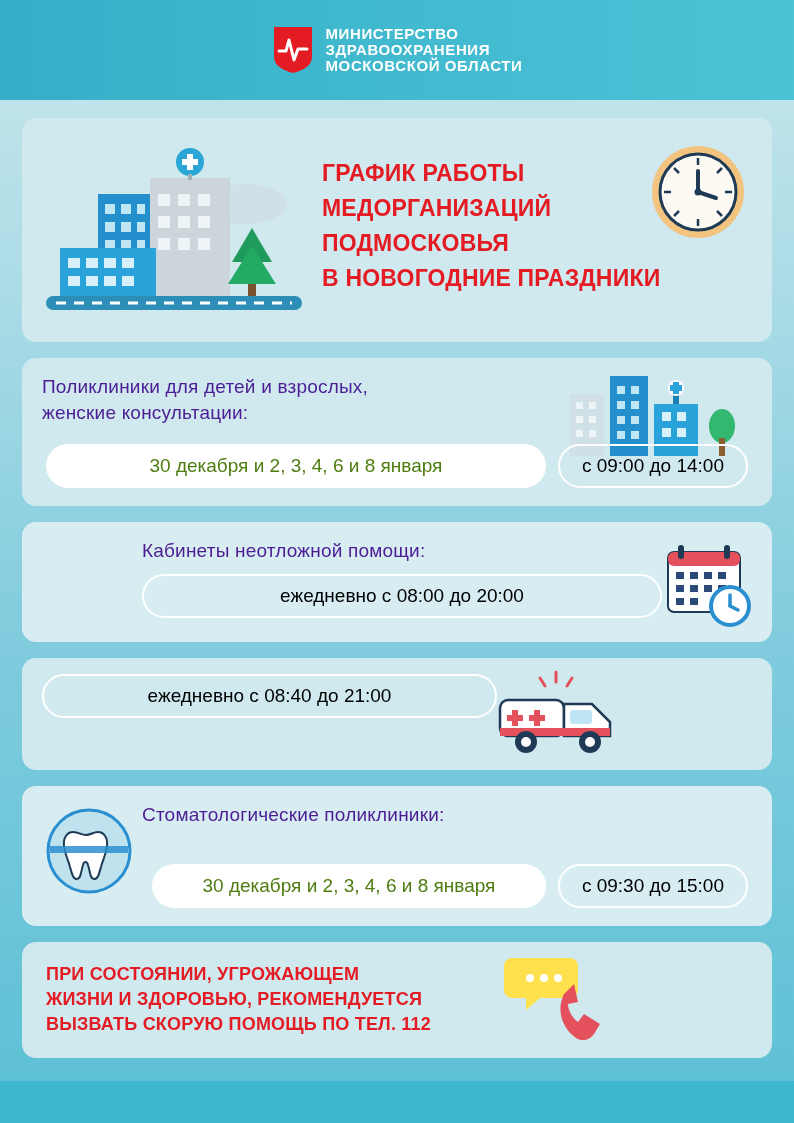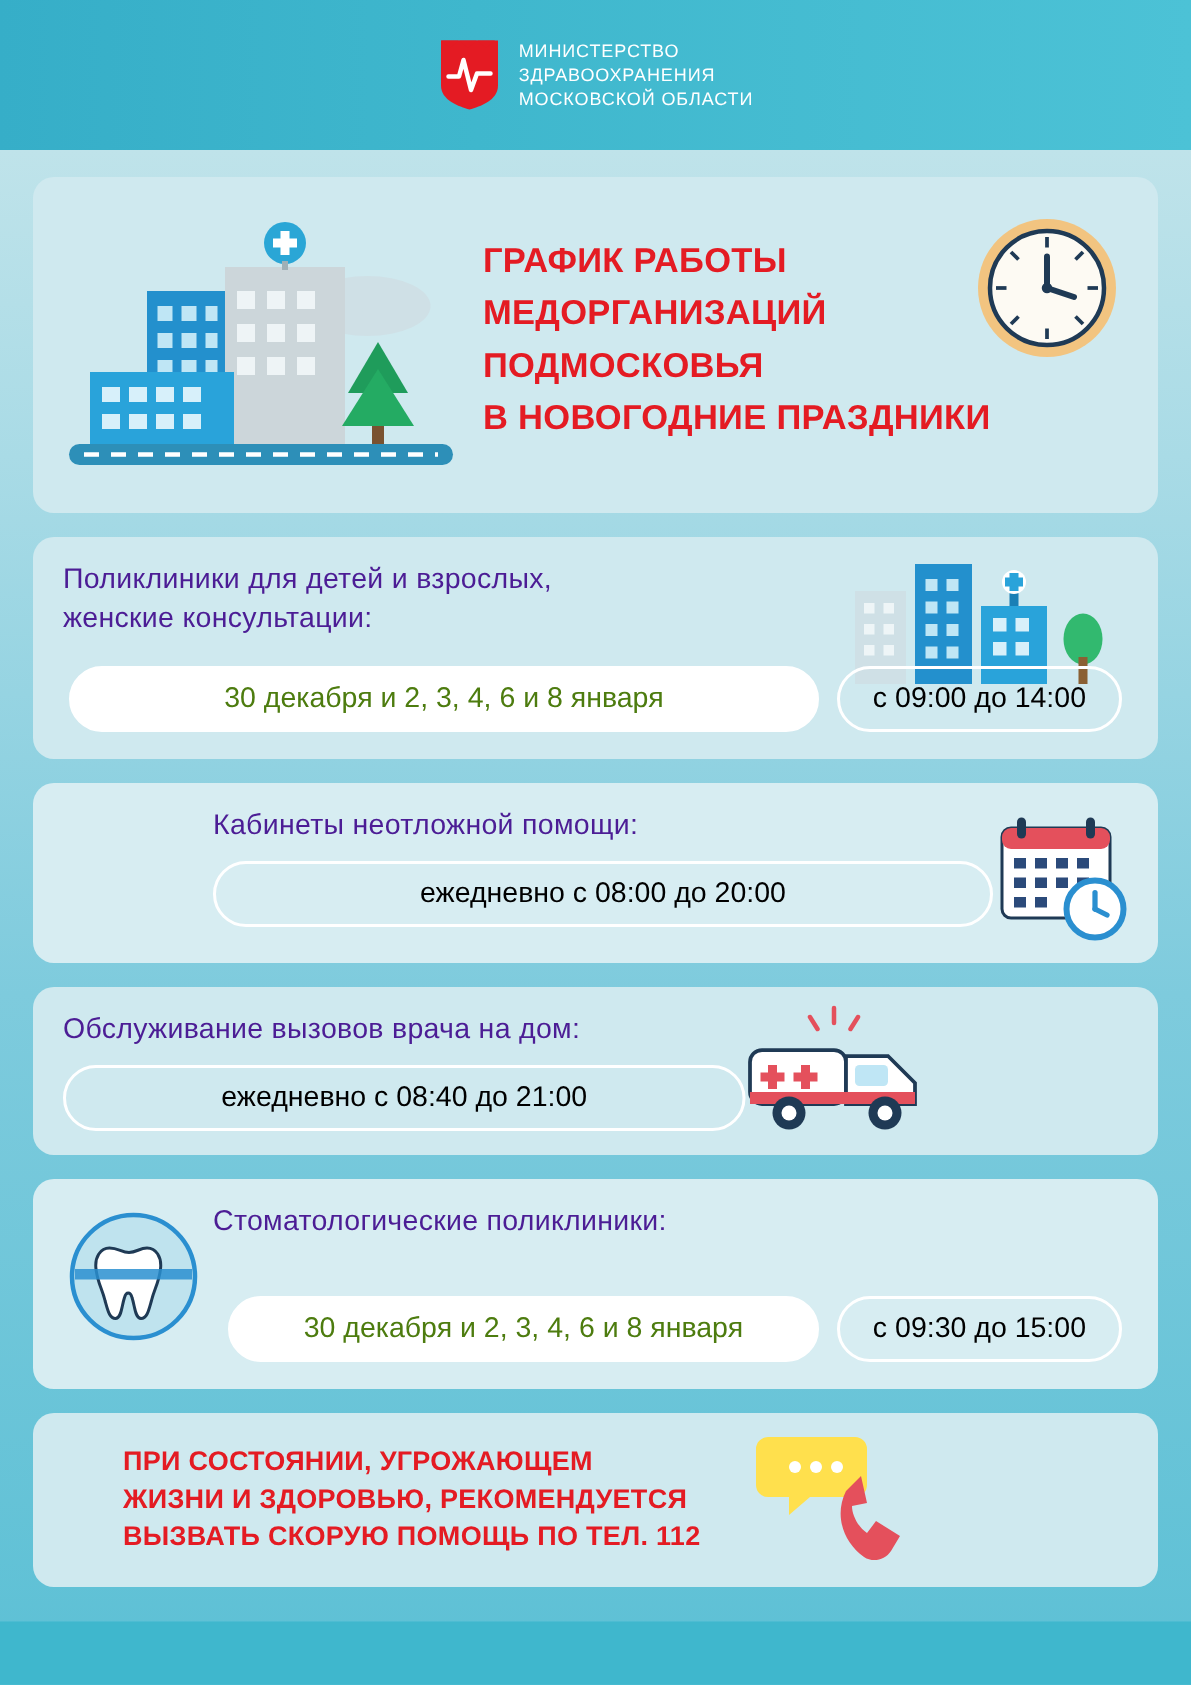--- a/index.html
+++ b/index.html
@@ -20,22 +20,22 @@
     background: linear-gradient(90deg,#36aec8 0%, #3fb7cd 40%, #4cc2d6 100%);
     display: flex; align-items: center; justify-content: center;
   }
   .logo-wrap { display: flex; align-items: center; gap: 12px; }
   .logo-shield {
     width: 42px; height: 50px; position: relative;
   }
   .logo-shield svg { display: block; }
   .ministry-lines {
     color: #ffffff;
-    font-size: 12px;
-    font-weight: normal;
+    font-size: 15px;
+    font-weight: bold;
     letter-spacing: 0.6px;
     line-height: 16px;
     text-transform: uppercase;
   }
 
   
   .page {
     position: relative;
     width: 794px;
     height: 1023px;
@@ -128,21 +128,21 @@
   }
   .emergency-text {
     color: #e41b23;
     font-size: 18px;
     font-weight: bold;
     line-height: 25px;
     text-transform: uppercase;
     max-width: 480px;
     letter-spacing: 0.2px;
   }
-  .emergency-text .line { display: block; margin-left: 36px; }
+  .emergency-text .line { display: block; }
 
   .illus { position: absolute; }
 
   .footer-strip {
     position: absolute; left: 0; bottom: 0;
     width: 794px; height: 42px;
     background: #3fb7cd;
   }
 </style>
 </head>
@@ -316,21 +316,20 @@
             <rect x="28" y="58" width="8" height="7"></rect>
         </g>
         <circle cx="68" cy="66" r="19" fill="#ffffff" stroke="#2a8fd0" stroke-width="4"></circle>
         <line x1="68" y1="66" x2="68" y2="55" stroke="#2a8fd0" stroke-width="3.5" stroke-linecap="round"></line>
         <line x1="68" y1="66" x2="76" y2="70" stroke="#2a8fd0" stroke-width="3.5" stroke-linecap="round"></line>
       </svg>
     </span>
   </div>
 
   <div class="card sec" id="card-homevisit">
-    <div class="sec-label">Обслуживание вызовов врача на дом:</div>
     <div class="pill-row">
       <div class="pill outline wide">ежедневно  с 08:40 до 21:00</div>
     </div>
     <span class="illus" style="right:130px; top:8px;">
       <svg width="160" height="96" viewBox="0 0 160 96">
         <g stroke="#e4505c" stroke-width="3" stroke-linecap="round">
           <line x1="74" y1="6" x2="74" y2="16"></line>
           <line x1="58" y1="12" x2="63" y2="20"></line>
           <line x1="90" y1="12" x2="85" y2="20"></line>
         </g>

